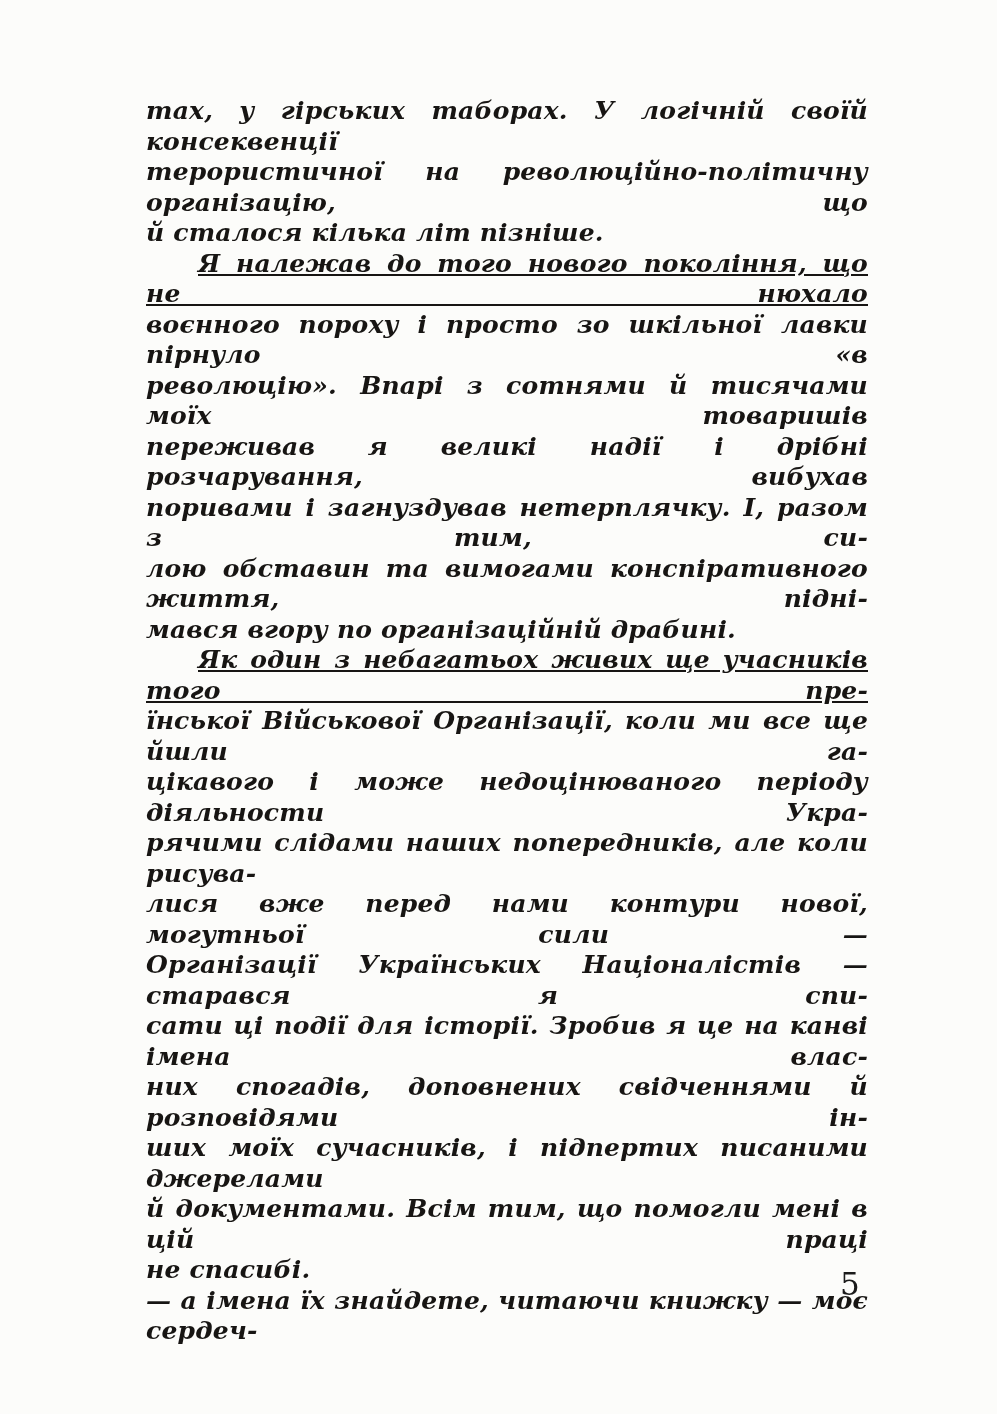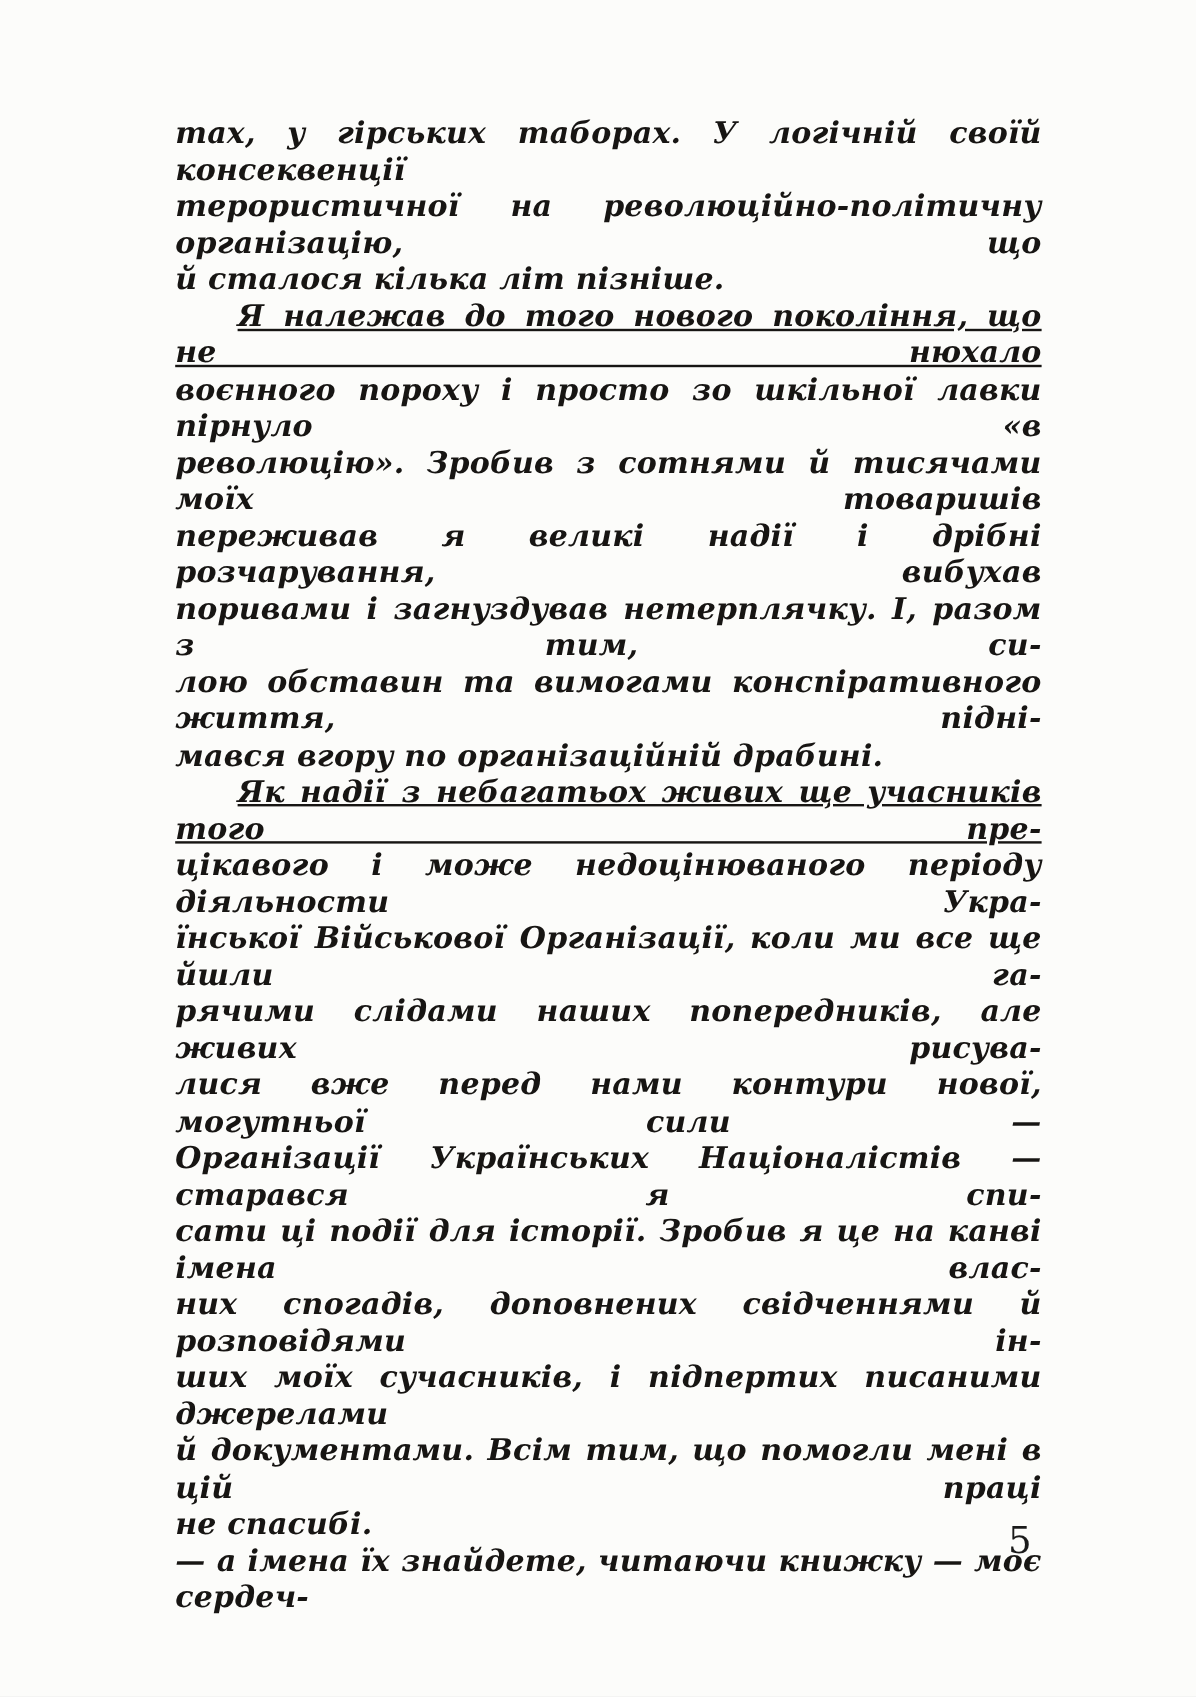--- a/index.html
+++ b/index.html
@@ -51,32 +51,32 @@
 
     <div class="paragraph">
       <div class="line">тах, у гірських таборах. У логічній своїй консеквенції</div>
       <div class="line">терористичної на революційно-політичну організацію, що</div>
       <div class="line end">й сталося кілька літ пізніше.</div>
     </div>
 
     <div class="paragraph">
       <div class="line indent">Я належав до того нового покоління, що не нюхало</div>
       <div class="line">воєнного пороху і просто зо шкільної лавки пірнуло «в</div>
-      <div class="line">революцію». Зробив з сотнями й тисячами моїх товаришів</div>
+      <div class="line">революцію». Впарі з сотнями й тисячами моїх товаришів</div>
       <div class="line">переживав я великі надії і дрібні розчарування, вибухав</div>
       <div class="line">поривами і загнуздував нетерплячку. І, разом з тим, си-</div>
       <div class="line">лою обставин та вимогами конспіративного життя, підні-</div>
       <div class="line end">мався вгору по організаційній драбині.</div>
     </div>
 
     <div class="paragraph">
-      <div class="line indent">Як надії з небагатьох живих ще учасників того пре-</div>
+      <div class="line indent">Як один з небагатьох живих ще учасників того пре-</div>
+      <div class="line">їнської Військової Організації, коли ми все ще йшли га-</div>
       <div class="line">цікавого і може недоцінюваного періоду діяльности Укра-</div>
-      <div class="line">їнської Військової Організації, коли ми все ще йшли га-</div>
-      <div class="line">рячими слідами наших попередників, але живих рисува-</div>
+      <div class="line">рячими слідами наших попередників, але коли рисува-</div>
       <div class="line">лися вже перед нами контури нової, могутньої сили —</div>
       <div class="line">Організації Українських Націоналістів — старався я спи-</div>
       <div class="line">сати ці події для історії. Зробив я це на канві імена влас-</div>
       <div class="line">них спогадів, доповнених свідченнями й розповідями ін-</div>
       <div class="line">ших моїх сучасників, і підпертих писаними джерелами</div>
       <div class="line">й документами. Всім тим, що помогли мені в цій праці</div>
       <div class="line end">не спасибі.</div>
       <div class="line">— а імена їх знайдете, читаючи книжку — моє сердеч-</div>
     </div>
 

